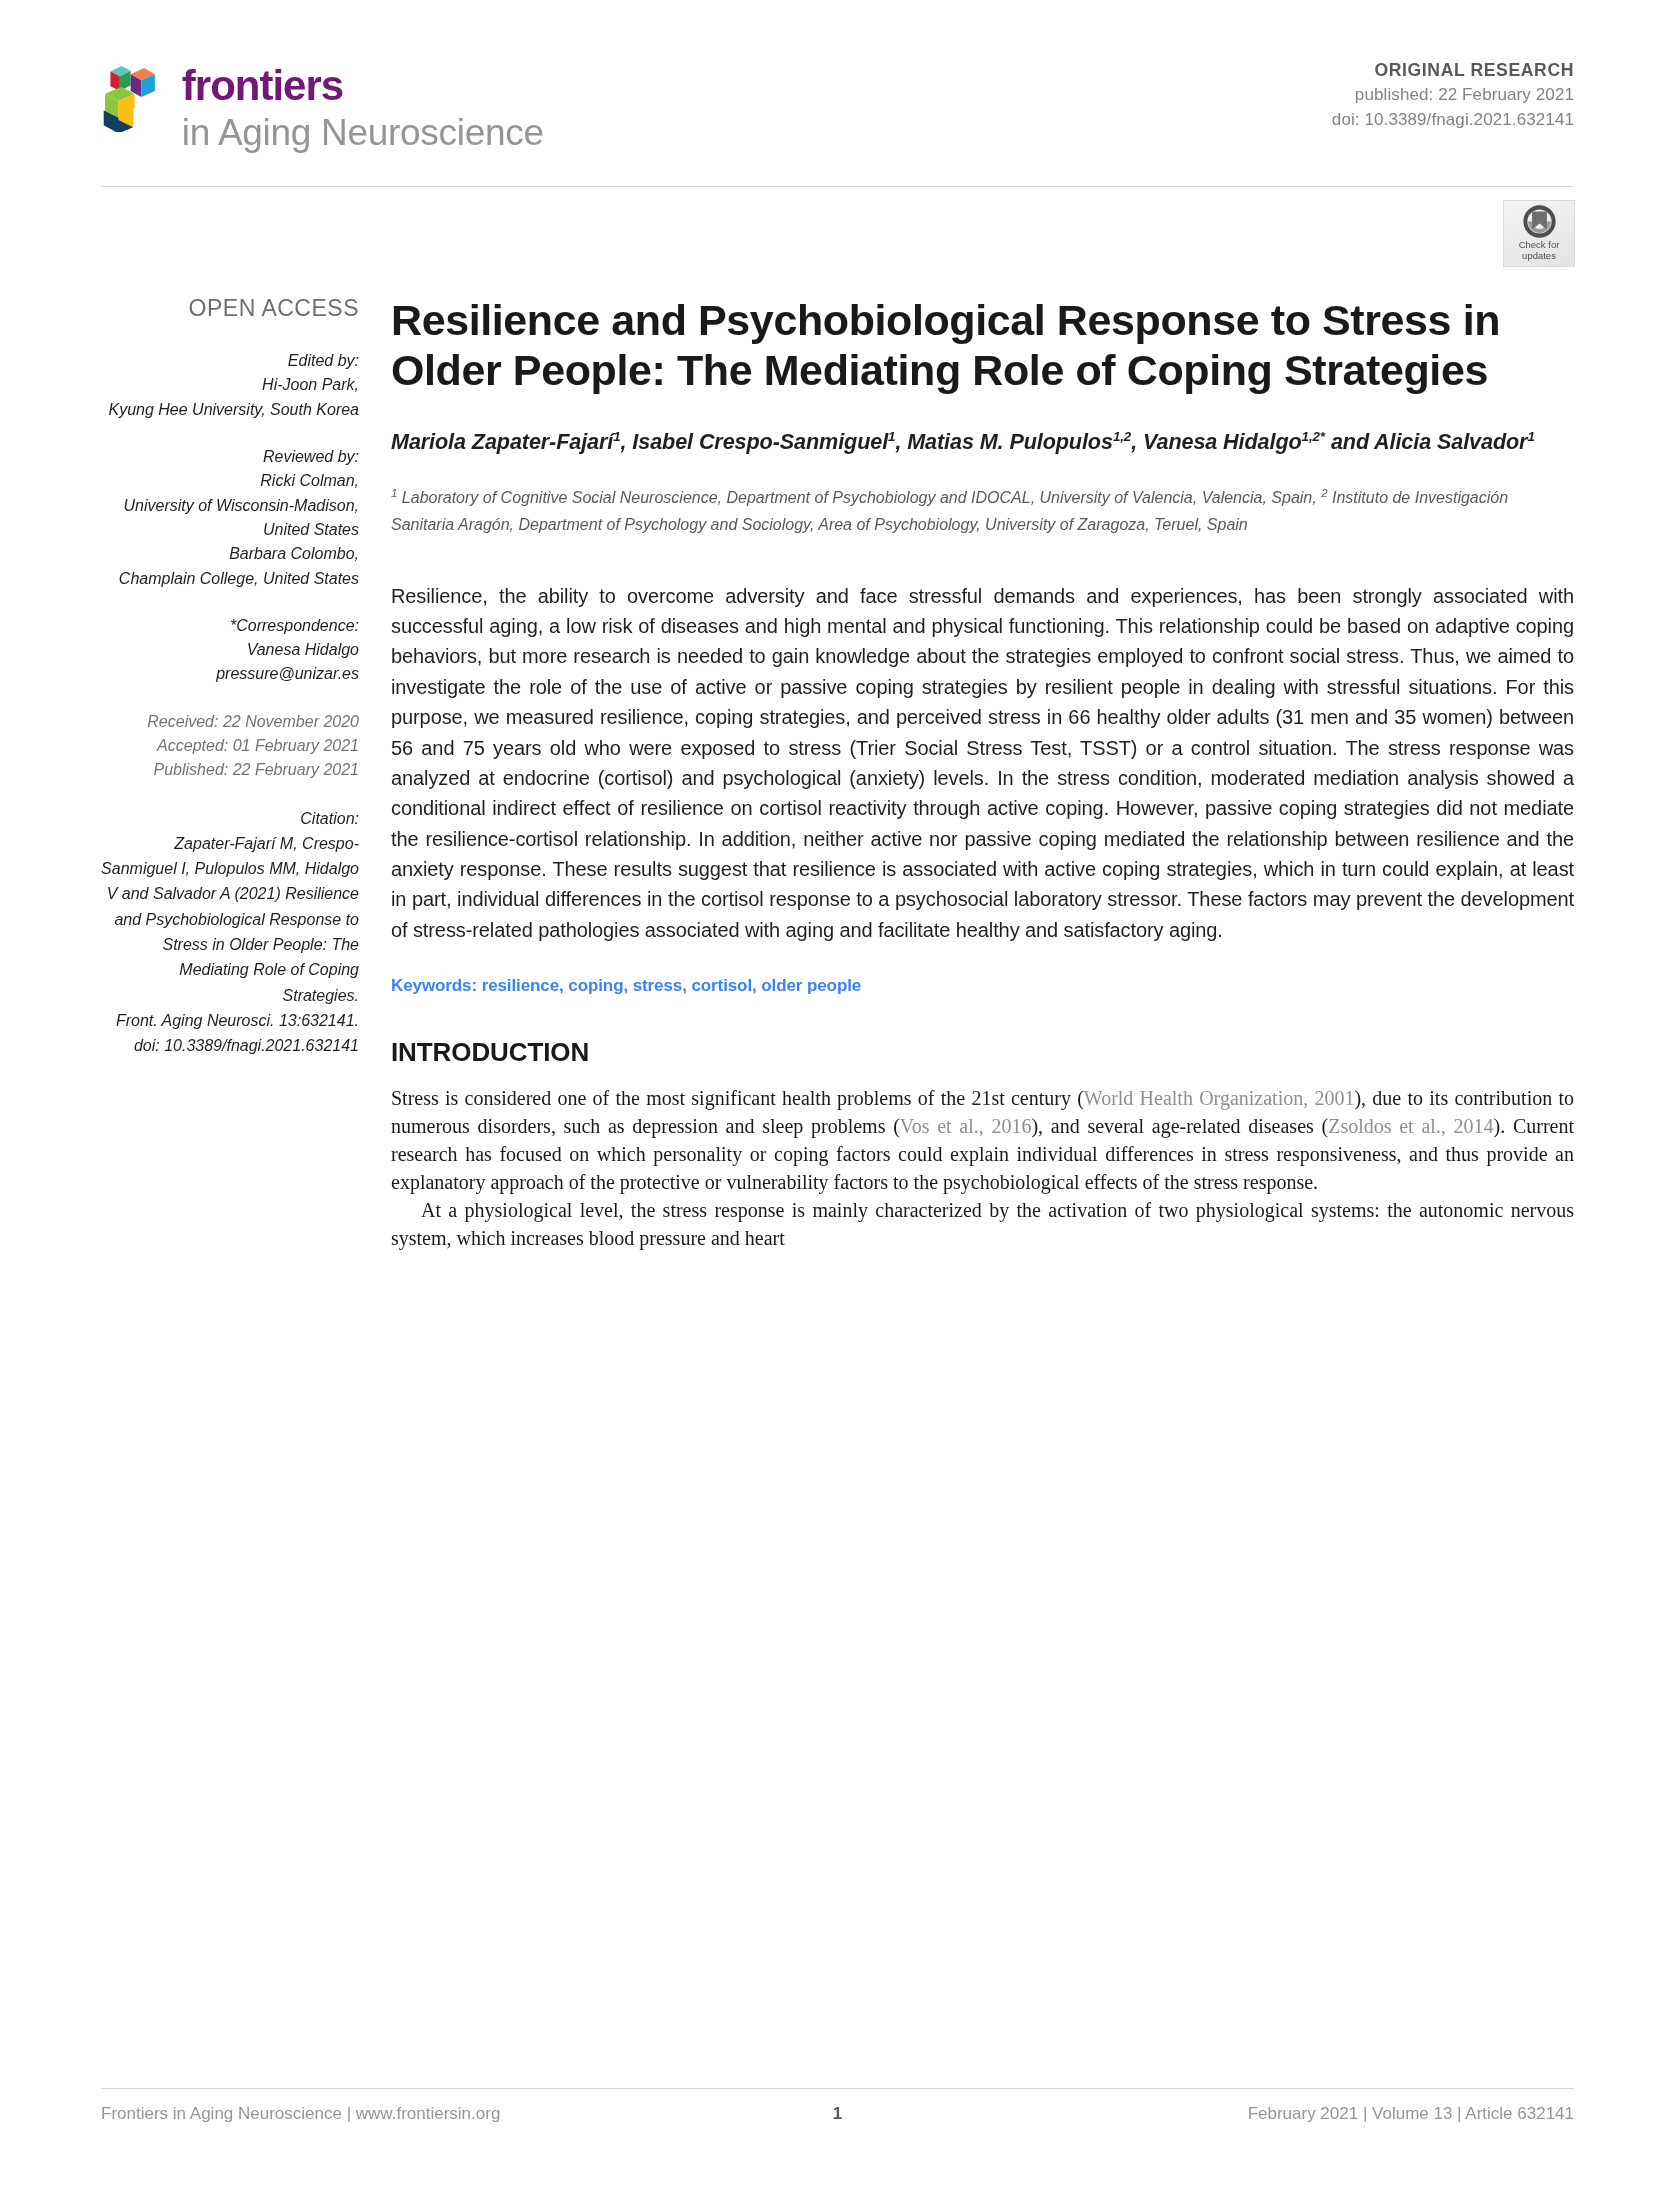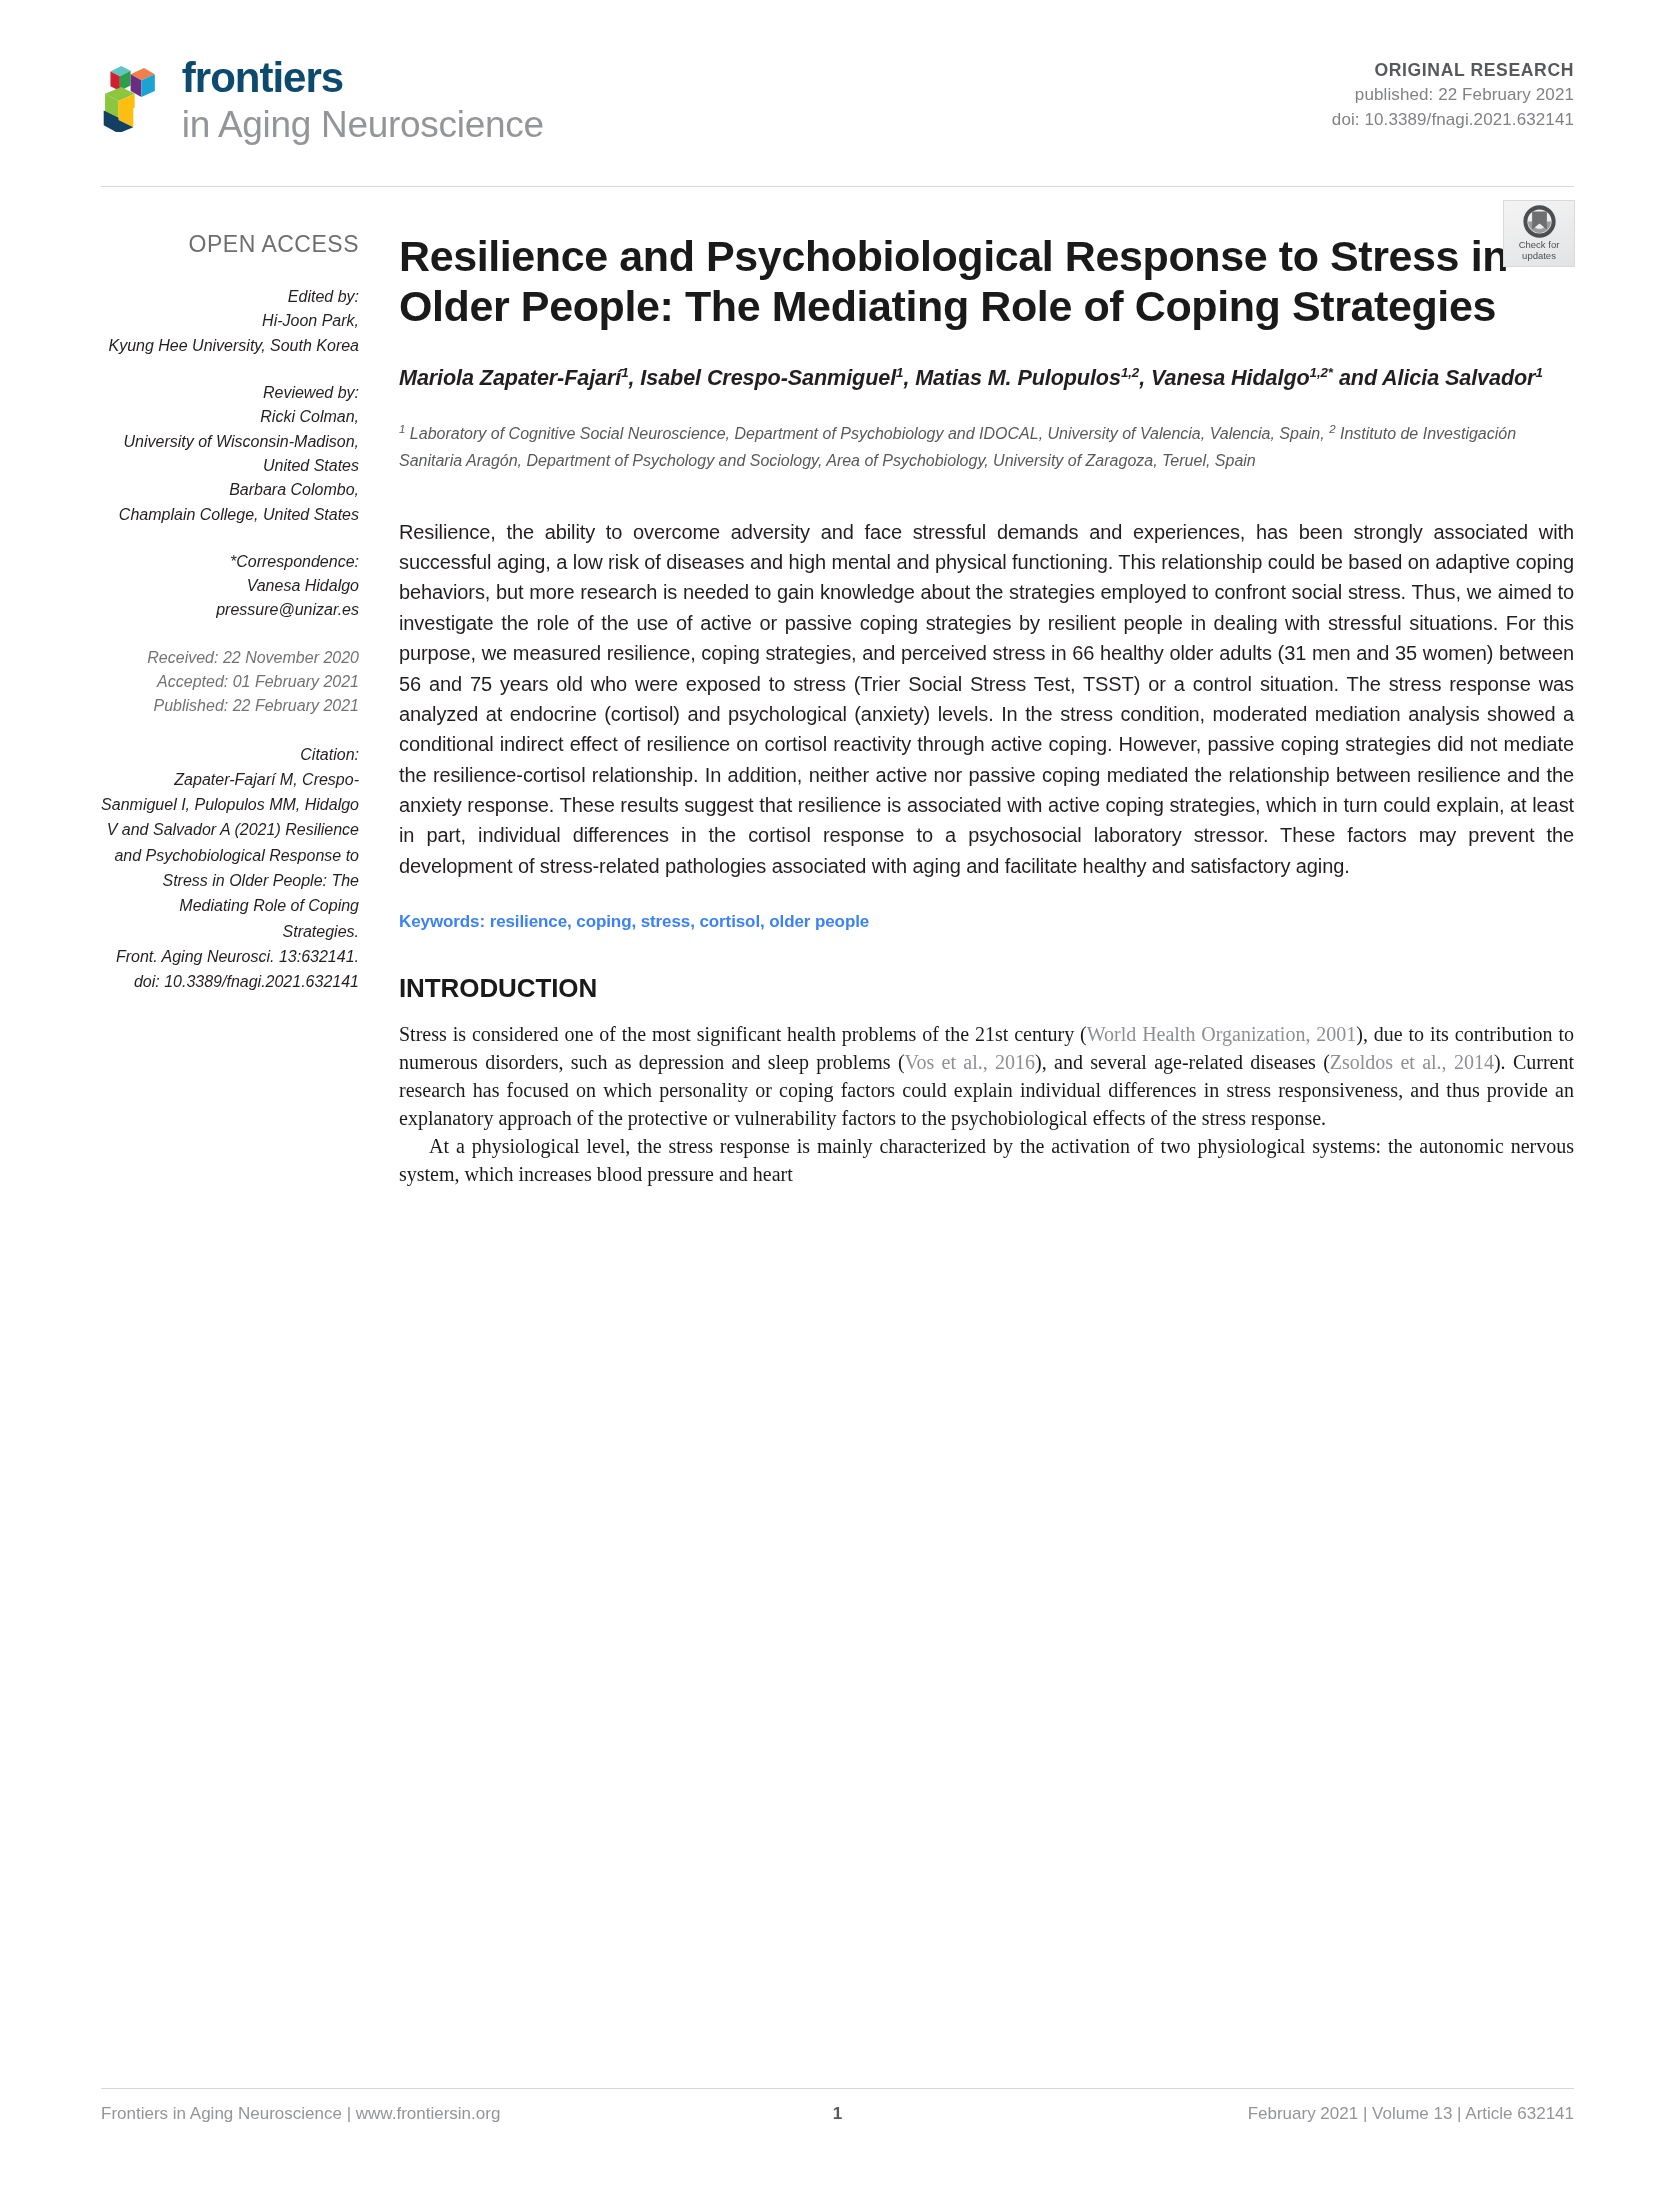--- a/index.html
+++ b/index.html
@@ -45,23 +45,23 @@
     margin-top: 5.4px;
   }
   .brand-text {
     display: flex;
     flex-direction: column;
     line-height: 1;
   }
   .brand-name {
     font-size: 42px;
     font-weight: bold;
-    color: #0c4a6e;
+    color: #701a75;
     letter-spacing: -1px;
-    margin-top: 4px;
+    margin-top: 12px;
   }
   .brand-sub {
     font-size: 37px;
     font-weight: 300;
     color: #939598;
     letter-spacing: -0.3px;
     margin-top: 6.8px;
   }
   .pubmeta {
     text-align: right;
@@ -110,22 +110,21 @@
     font-size: 9.5px;
     color: #4d4e50;
     line-height: 1.12;
     text-align: center;
     margin-top: 1.4px;
   }
 
   
   .content {
     display: flex;
-    margin-top: 44px;
-    gap: 8px;
+    margin-top: 108px;
   }
   .sidebar {
     width: 290px;
     flex: 0 0 290px;
     padding-right: 32px;
     box-sizing: border-box;
     text-align: right;
   }
   .main {
     flex: 1 1 auto;

